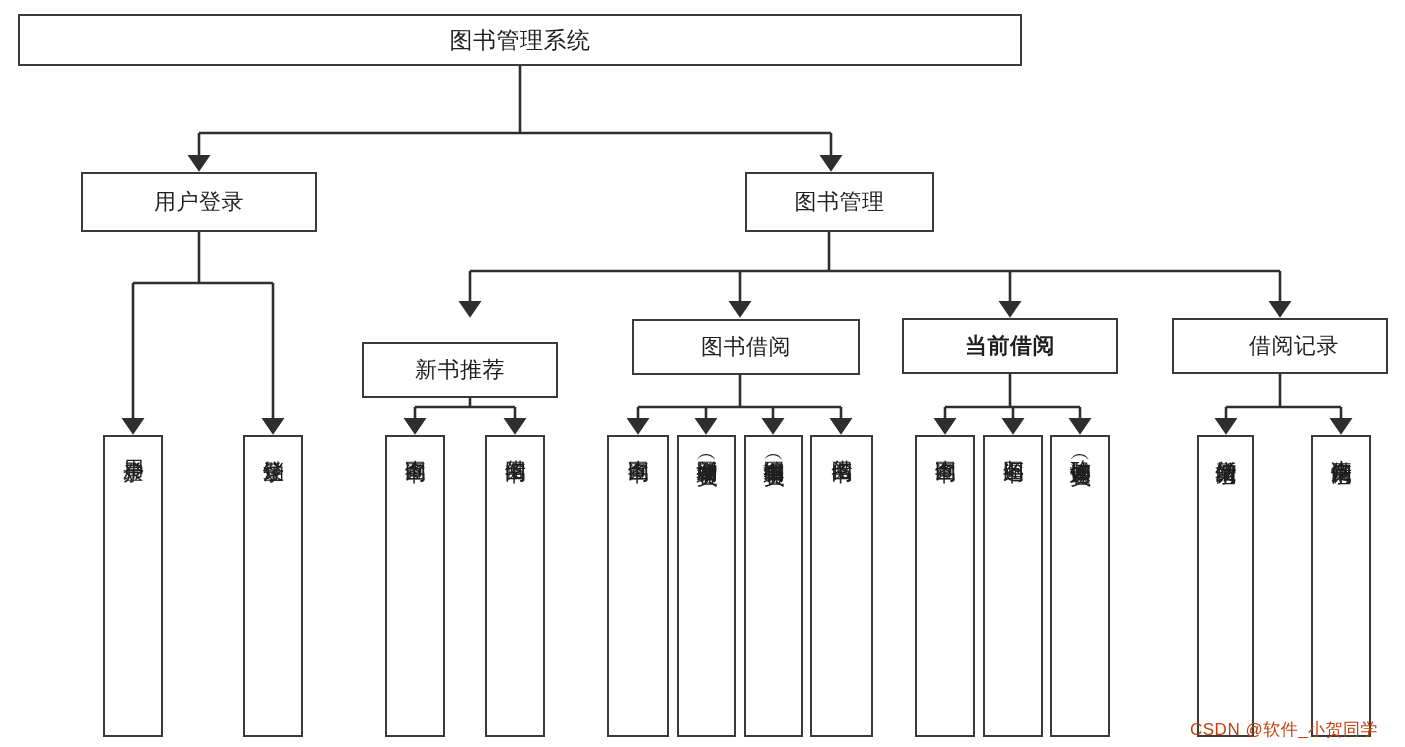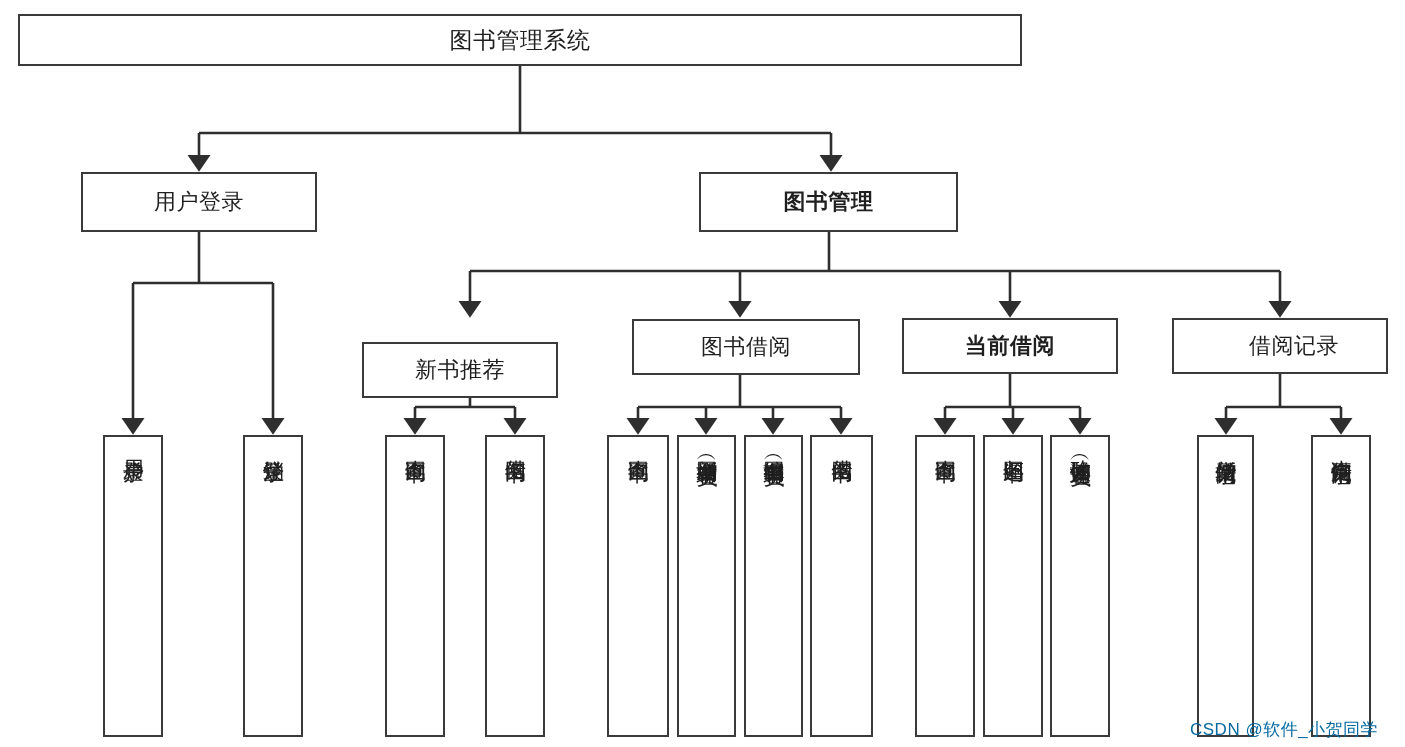--- a/index.html
+++ b/index.html
@@ -53,21 +53,21 @@
     letter-spacing: 1px;
     white-space: nowrap;
     color: #1f1f1f;
   }
   .node.root {
     font-size: 23px;
   }
   .watermark {
     position: absolute;
     font-size: 17px;
-    color: #0369a1;
+    color: #c2410c;
     white-space: nowrap;
     letter-spacing: 0.5px;
   }
 </style>
 </head>
 <body>
 
 <div id="canvas">
 
   <svg class="edges" viewBox="0 0 1405 747">
@@ -116,21 +116,21 @@
       <path d="M1280,374 L1280,407"></path>
       <path d="M1226,407 L1341,407"></path>
       <path d="M1226,407 L1226,426" marker-end="url(#arrow)"></path>
       <path d="M1341,407 L1341,426" marker-end="url(#arrow)"></path>
     </g>
   </svg>
 
   <div class="node horizontal root" id="node-root" style="left: 18px; top: 14px; width: 1004px; height: 52px;">图书管理系统</div>
 
   <div class="node horizontal" id="node-l2-0" style="left: 81px; top: 172px; width: 236px; height: 60px;">用户登录</div>
-  <div class="node horizontal" id="node-l2-1" style="left: 699px; top: 172px; width: 259px; height: 60px; font-weight: bold;">图书管理</div>
+  <div class="node horizontal" id="node-l2-1" style="left: 745px; top: 172px; width: 189px; height: 60px;">图书管理</div>
 
   <div class="node horizontal" id="node-l3-0" style="left: 362px; top: 318px; width: 196px; height: 56px; margin-top: 24px;">新书推荐</div>
   <div class="node horizontal" id="node-l3-1" style="left: 632px; top: 319px; width: 228px; height: 56px;">图书借阅</div>
   <div class="node horizontal" id="node-l3-2" style="left: 902px; top: 318px; width: 216px; height: 56px; font-weight: bold;">当前借阅</div>
   <div class="node horizontal" id="node-l3-3" style="left: 1172px; top: 318px; width: 216px; height: 56px; padding-left: 28px;">借阅记录</div>
 
   <div class="node vertical" style="left: 103px; top: 435px; width: 60px; height: 302px;">
     <span class="vtext">用户登录</span>
   </div>
   <div class="node vertical" style="left: 243px; top: 435px; width: 60px; height: 302px;">

